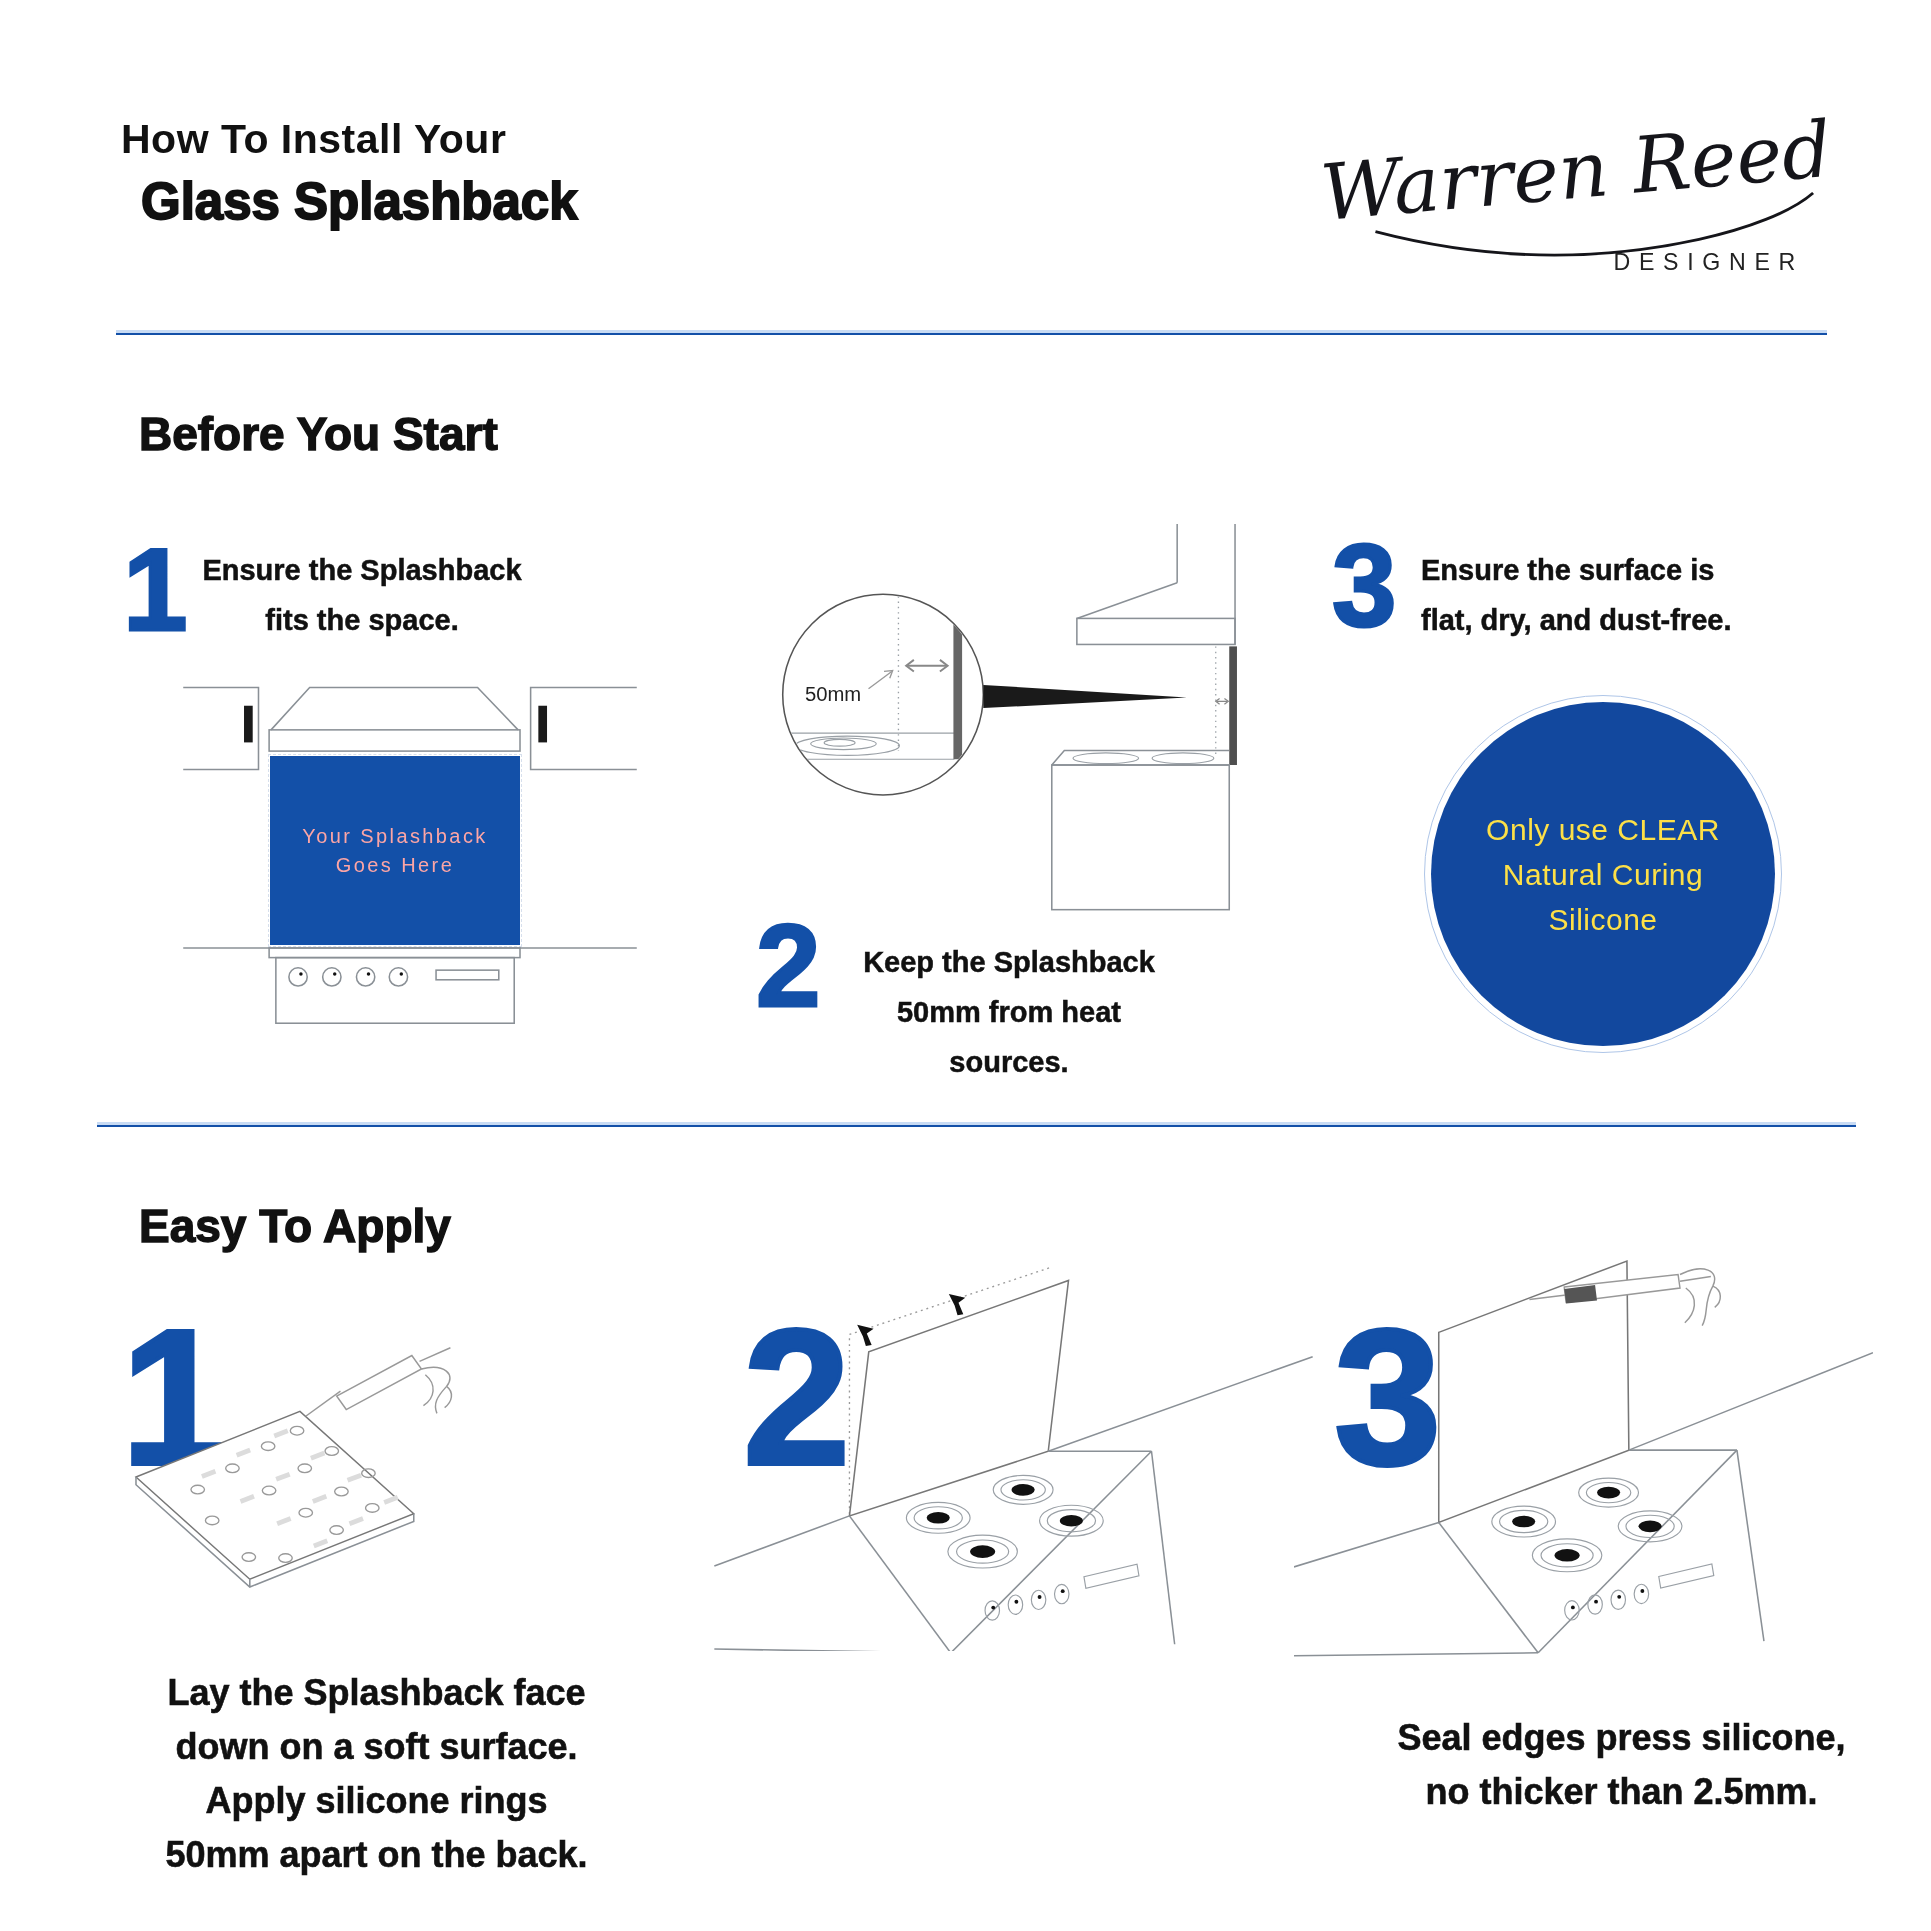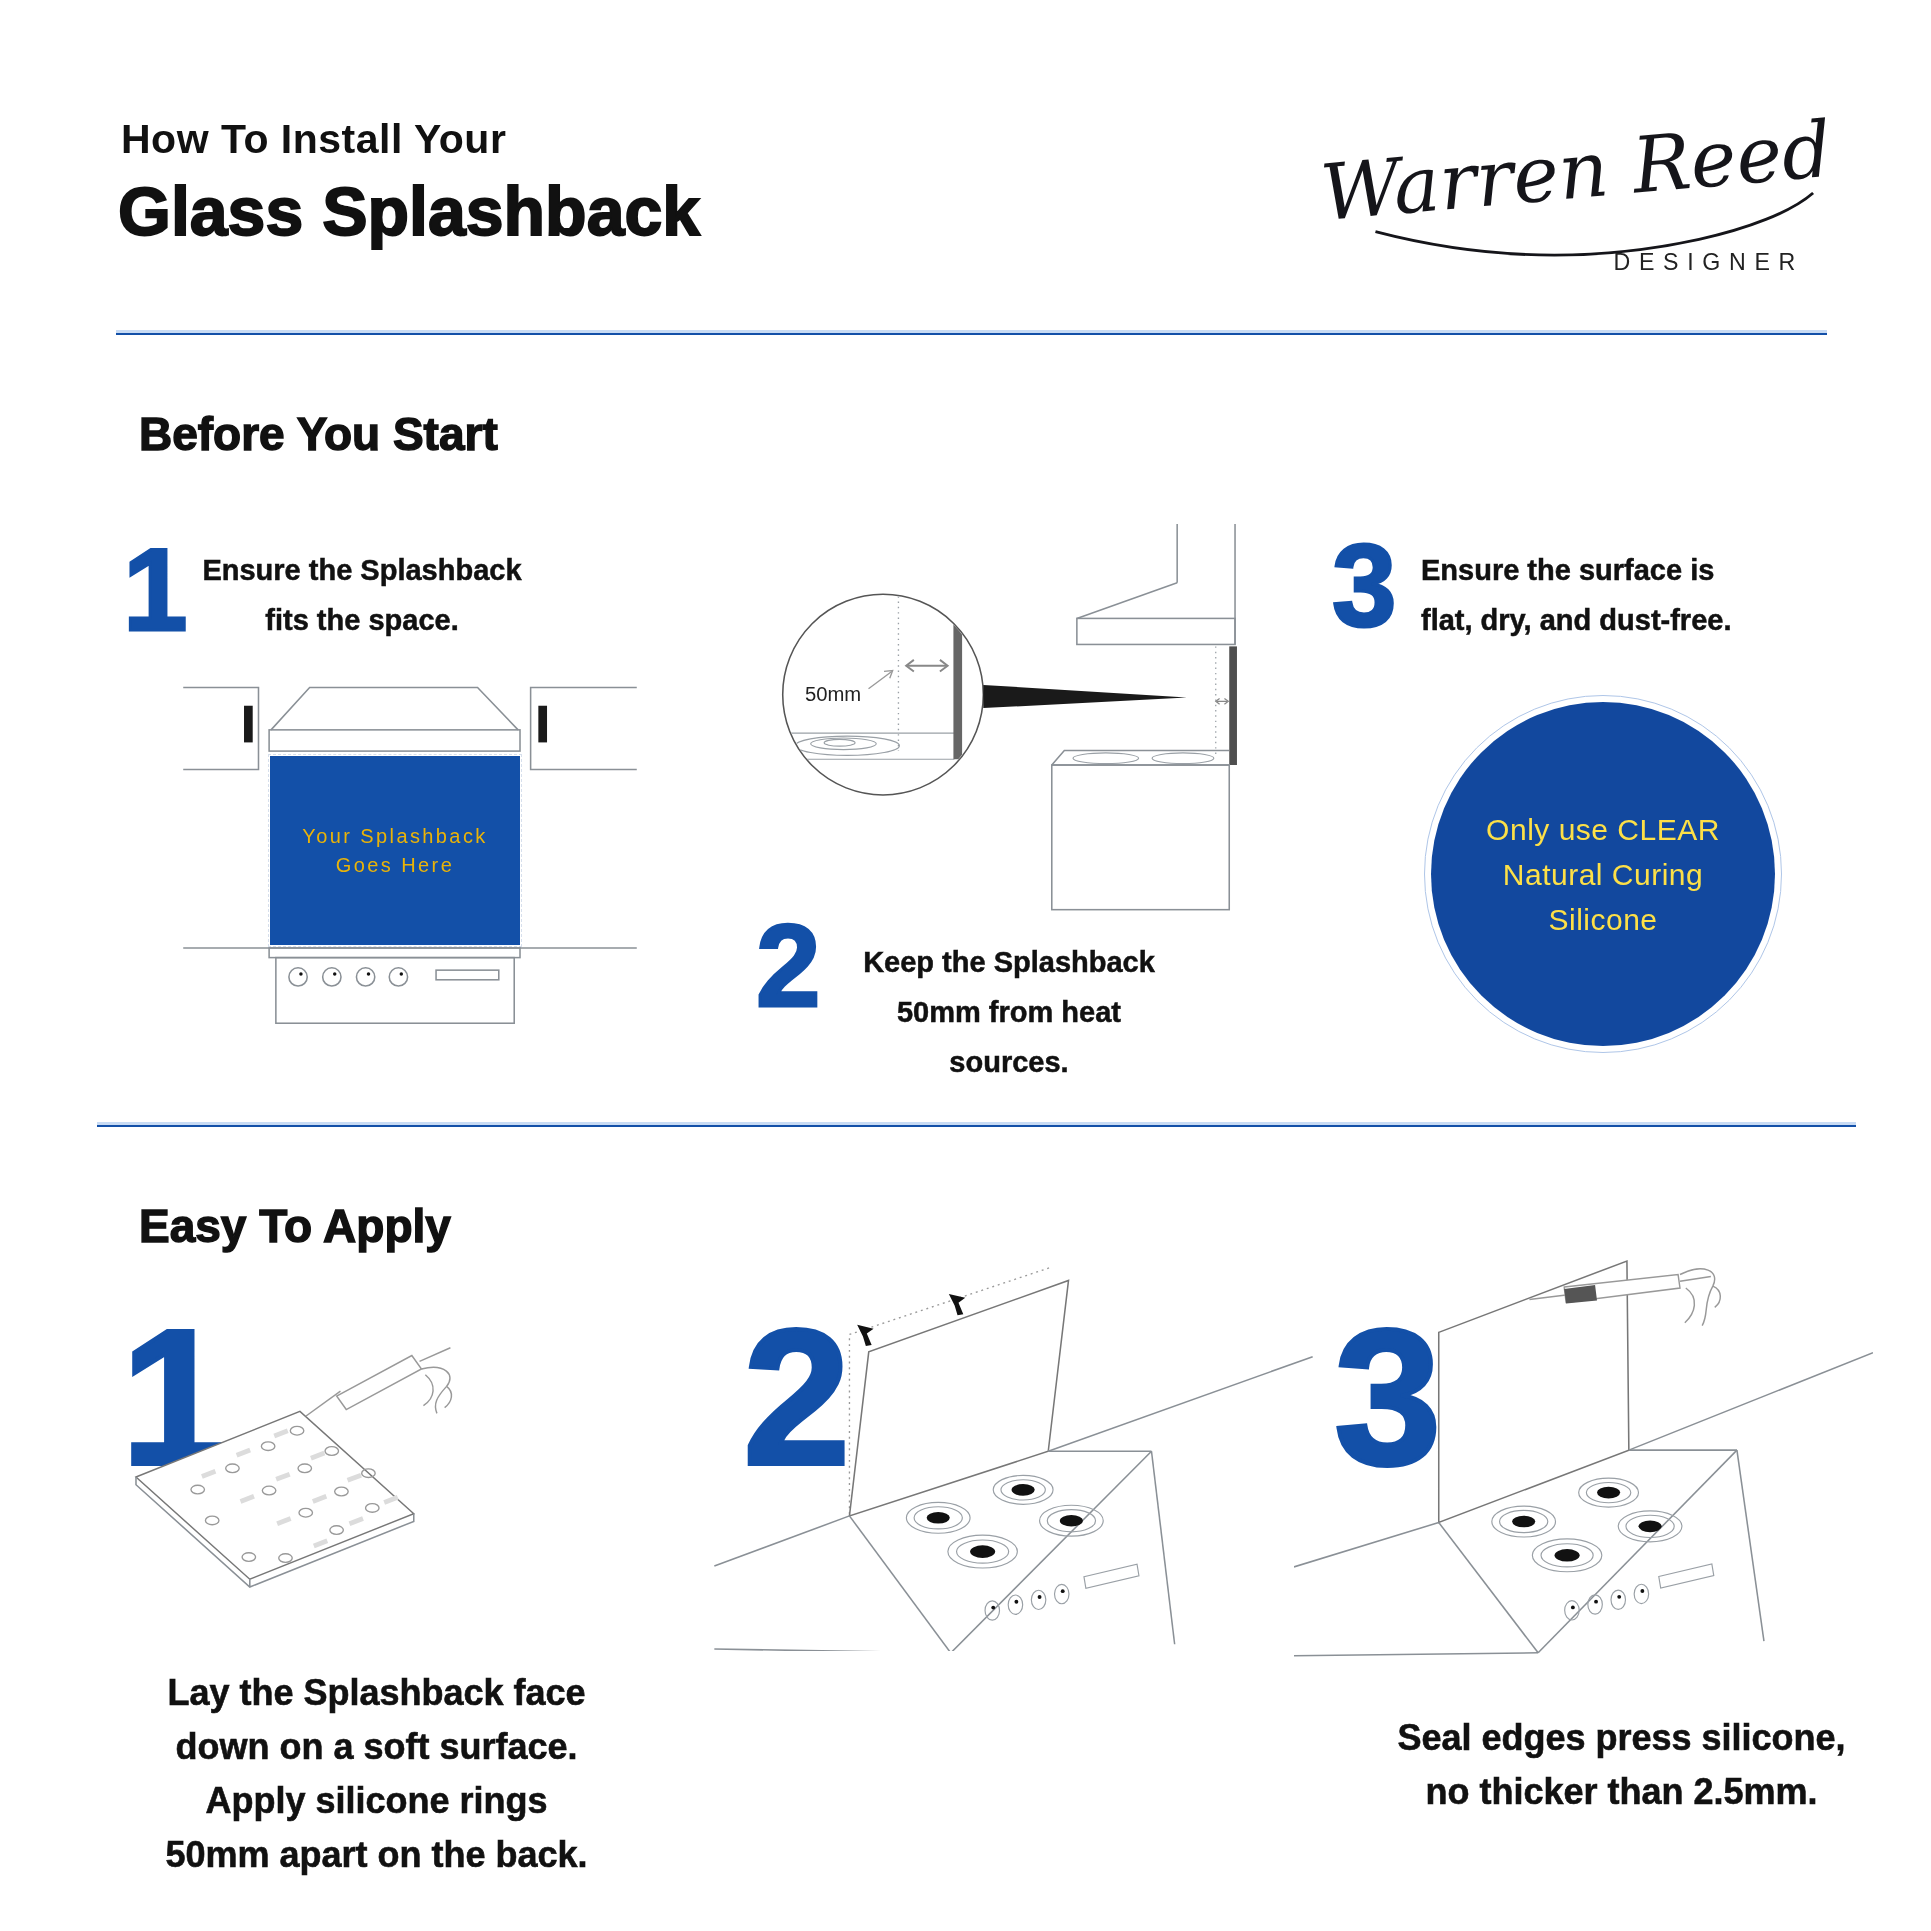--- a/index.html
+++ b/index.html
@@ -1,32 +1,32 @@
 <!DOCTYPE html>
 <html style="--accent: #1350A8; --circle-fill: #12489E; --divider-shadow: #C8DBF4; --diagram-line: #8A9096;"><head>
 <meta charset="utf-8">
 <style>
   html,body{margin:0;padding:0;background:#fff;}
   .page{position:relative;width:1931px;height:1931px;background:#fff;overflow:hidden;
         font-family:"Liberation Sans",sans-serif;color:#111;}
   .abs{position:absolute;}
   .title-small{font-size:41px;font-weight:700;letter-spacing:0.5px;}
-  .title-big{font-size:68px;font-weight:700;-webkit-text-stroke:1.9px #111;letter-spacing:0;}
+  .title-big{font-size:51px;font-weight:700;-webkit-text-stroke:1.9px #111;letter-spacing:0;margin-left:23px;}
   .section-heading{font-size:46px;font-weight:700;margin-left:21px;-webkit-text-stroke:1.4px #111;}
   .divider{height:4.8px;background:var(--accent,#1350A8);}
   .divider::after{content:"";display:block;height:2.9px;background:var(--divider-shadow,#C8DBF4);}
   .step-num{color:var(--accent,#1350A8);font-weight:700;line-height:.82;}
   .num-sm{font-size:116px;-webkit-text-stroke:2.9px var(--accent,#1350A8);}
   .num-lg{font-size:193px;-webkit-text-stroke:3.9px var(--accent,#1350A8);}
   .step-text{font-size:29px;font-weight:700;line-height:1.72;white-space:pre-line;text-align:center;-webkit-text-stroke:0.5px #111;}
   .step-text.left{text-align:left;}
   .caption{font-size:36px;font-weight:700;line-height:1.5;white-space:pre-line;text-align:center;-webkit-text-stroke:0.6px #111;}
   .splash-rect{background:var(--accent,#1350A8);display:flex;align-items:center;justify-content:center;
                outline:1.9px dashed rgba(210,220,235,.9);outline-offset:1px;}
-  .splash-label{font-size:20px;letter-spacing:2.4px;color:#eab308;line-height:1.45;white-space:pre-line;text-align:center;}
+  .splash-label{font-size:20px;letter-spacing:2.4px;color:#fca5a5;line-height:1.45;white-space:pre-line;text-align:center;}
   .note-circle{background:var(--circle-fill,#12489E);border-radius:50%;outline:1.9px solid #AFC6E8;outline-offset:6.8px;
                display:flex;align-items:center;justify-content:center;}
   .note-text{font-size:30px;color:#fde047;line-height:1.5;white-space:pre-line;text-align:center;letter-spacing:0.5px;}
   svg{display:block;}
   .dline{stroke:var(--diagram-line,#8A9096);stroke-width:1.6;fill:none;}
   .dthin{stroke:#9aa0a6;stroke-width:1.2;fill:none;}
 </style>
 </head>
 <body>
 

